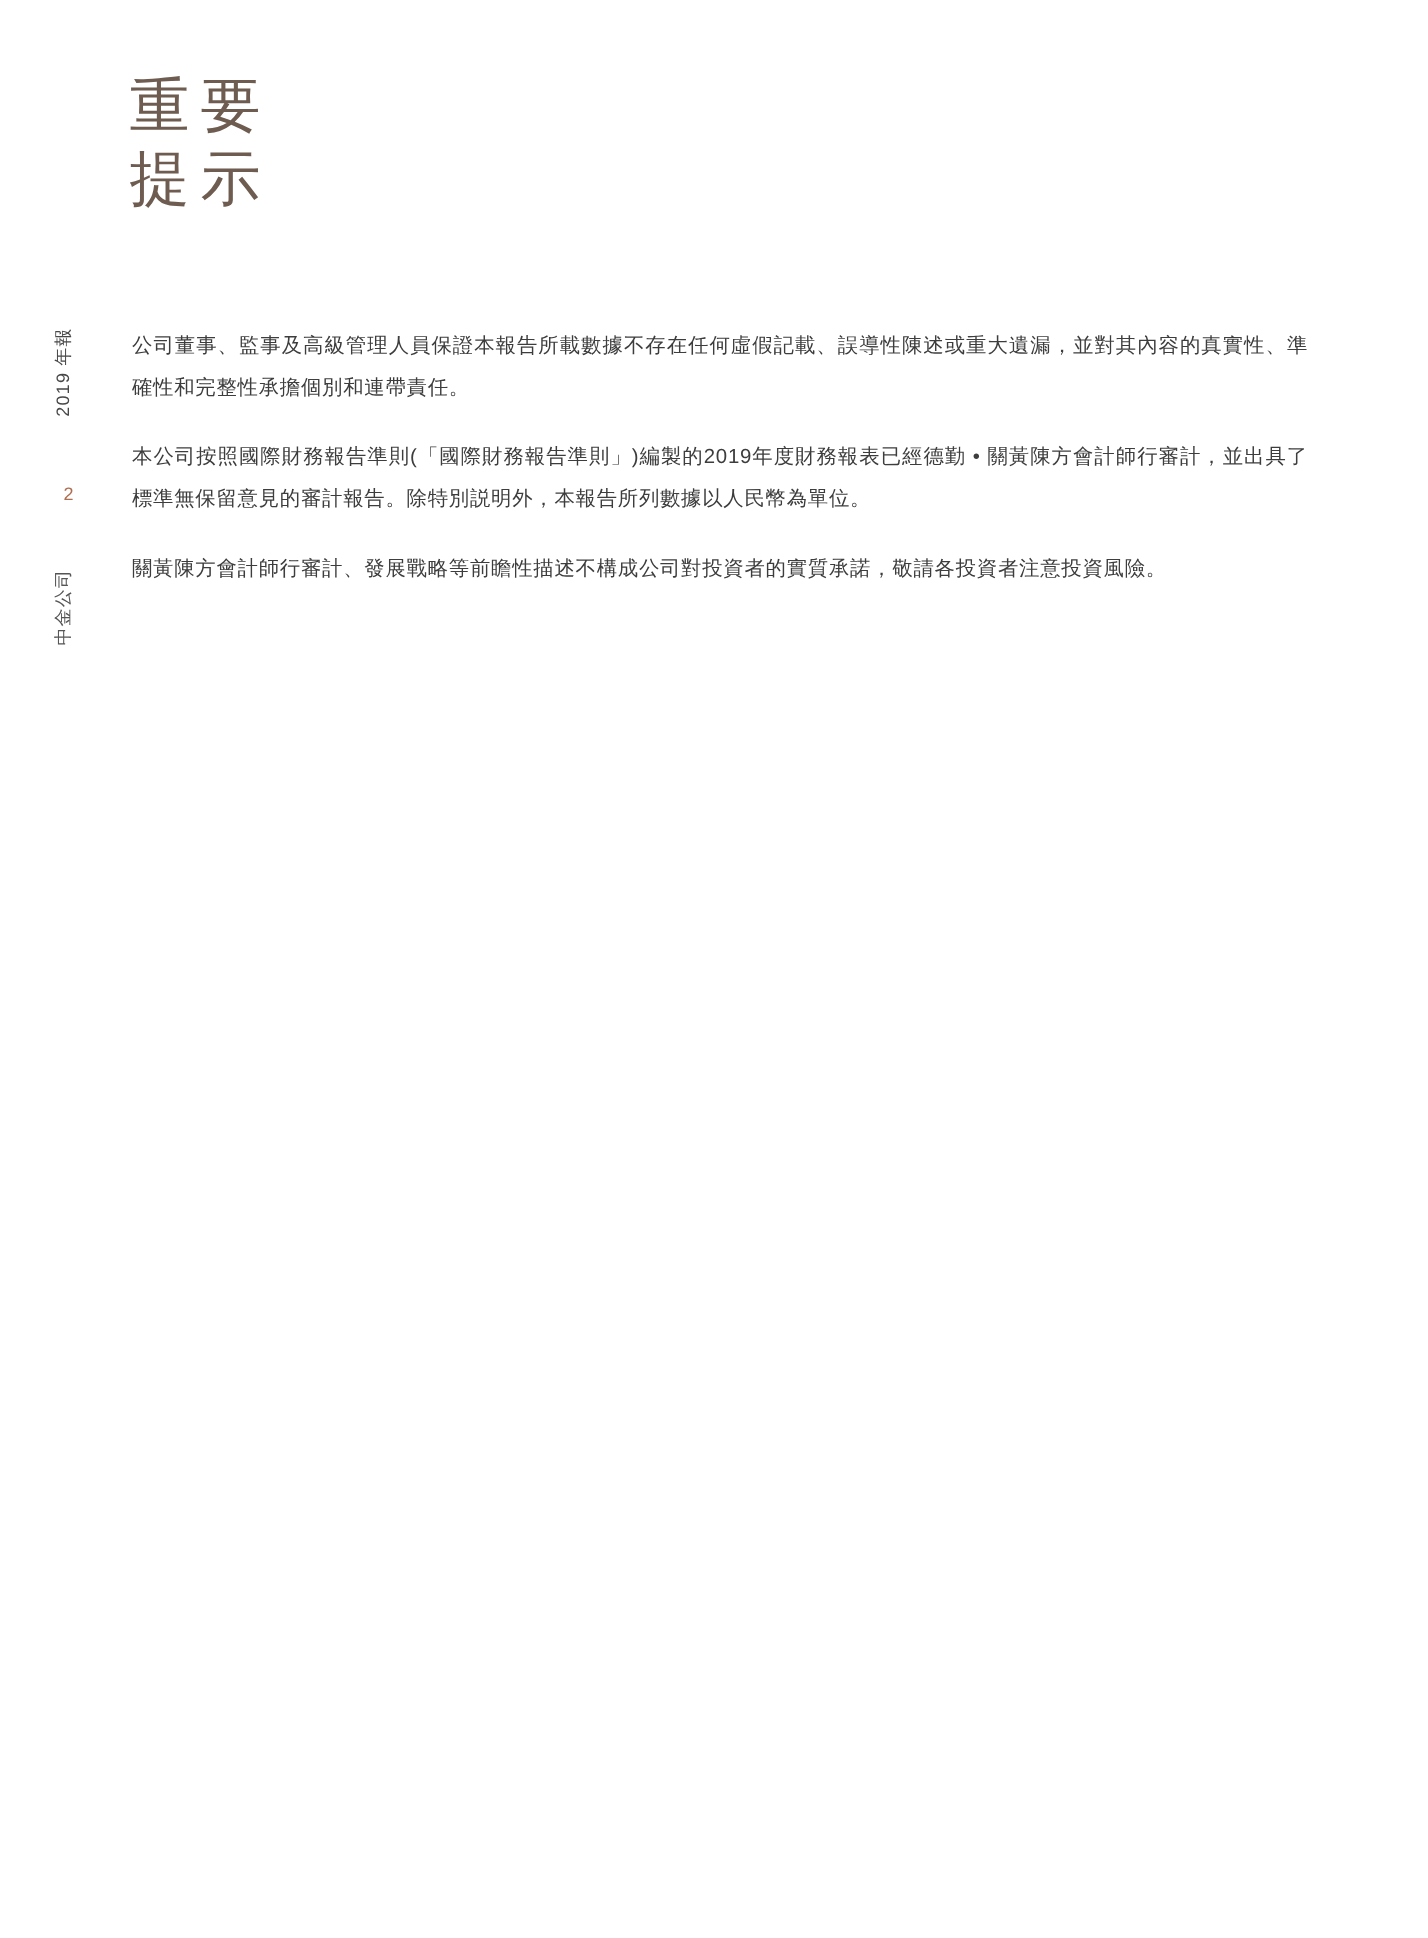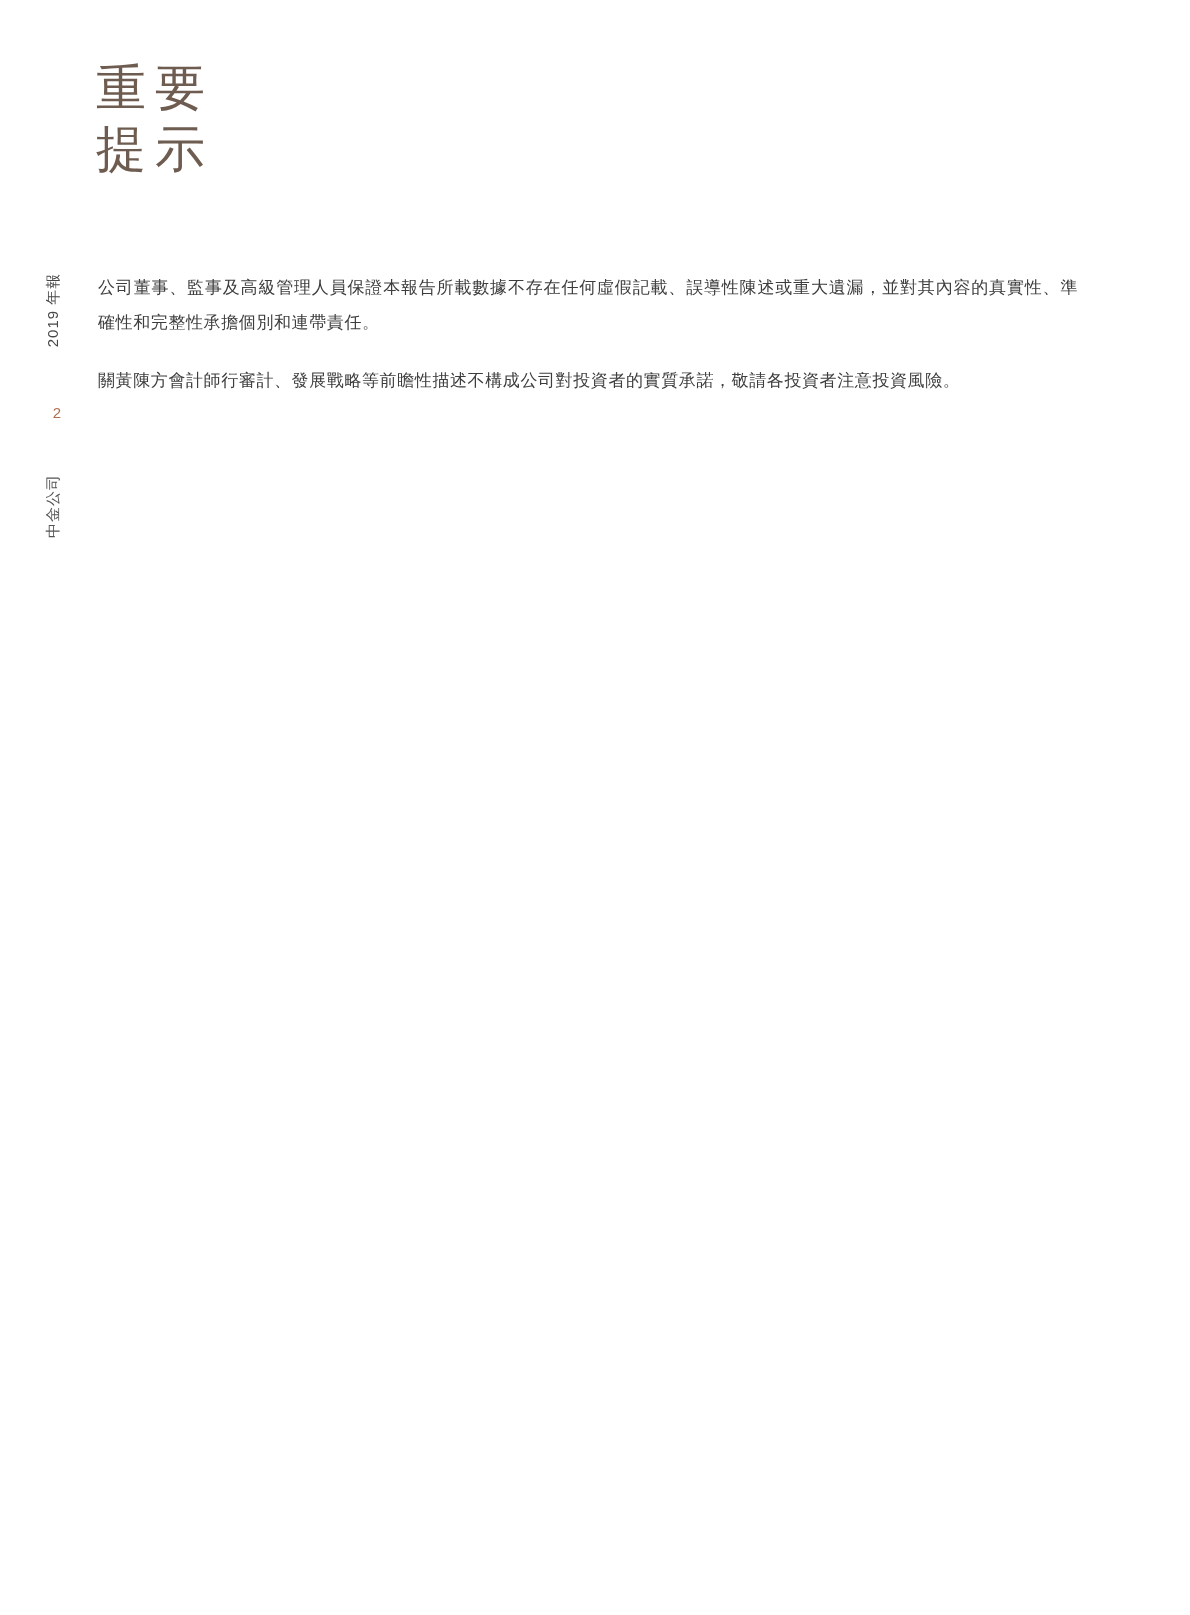--- a/index.html
+++ b/index.html
@@ -10,21 +10,21 @@
   .page {
     position: relative;
     width: 1190px;
     height: 1615px;
     background: #ffffff;
     overflow: hidden;
     font-family: "Liberation Sans", "DejaVu Sans", sans-serif;
   }
   .heading {
     position: absolute;
-    left: 96px;
+    left: 108px;
     top: 58px;
     font-family: "Liberation Serif", "DejaVu Serif", serif;
     font-size: 50px;
     line-height: 61px;
     letter-spacing: 9px;
     color: #6e5c50;
     font-weight: 400;
   }
   .vtext {
     position: absolute;
@@ -41,21 +41,21 @@
     left: 57px;
     top: 404px;
     width: 20px;
     transform: translateX(-50%);
     text-align: center;
     font-size: 15px;
     color: #b06e50;
   }
   .content {
     position: absolute;
-    left: 98px;
+    left: 110px;
     top: 270px;
     width: 980px;
   }
   .para {
     margin: 0 0 23px 0;
     font-size: 17px;
     line-height: 35px;
     letter-spacing: 0.6px;
     color: #3d3d3d;
     text-align: justify;
@@ -73,16 +73,17 @@
   </div>
 
   <div class="vtext vtext-report">2019 年報</div>
 
   <div class="page-number">2</div>
 
   <div class="vtext vtext-company">中金公司</div>
 
   <div class="content">
     <p class="para">公司董事、監事及高級管理人員保證本報告所載數據不存在任何虛假記載、誤導性陳述或重大遺漏，並對其內容的真實性、準確性和完整性承擔個別和連帶責任。</p>
+    <p class="para">本公司按照國際財務報告準則(「國際財務報告準則」)編製的2019年度財務報表已經德勤 • 關黃陳方會計師行審計，並出具了標準無保留意見的審計報告。除特別説明外，本報告所列數據以人民幣為單位。</p>
     <p class="para">關黃陳方會計師行審計、發展戰略等前瞻性描述不構成公司對投資者的實質承諾，敬請各投資者注意投資風險。</p>
   </div>
 
 </div>
 
 </body></html>

